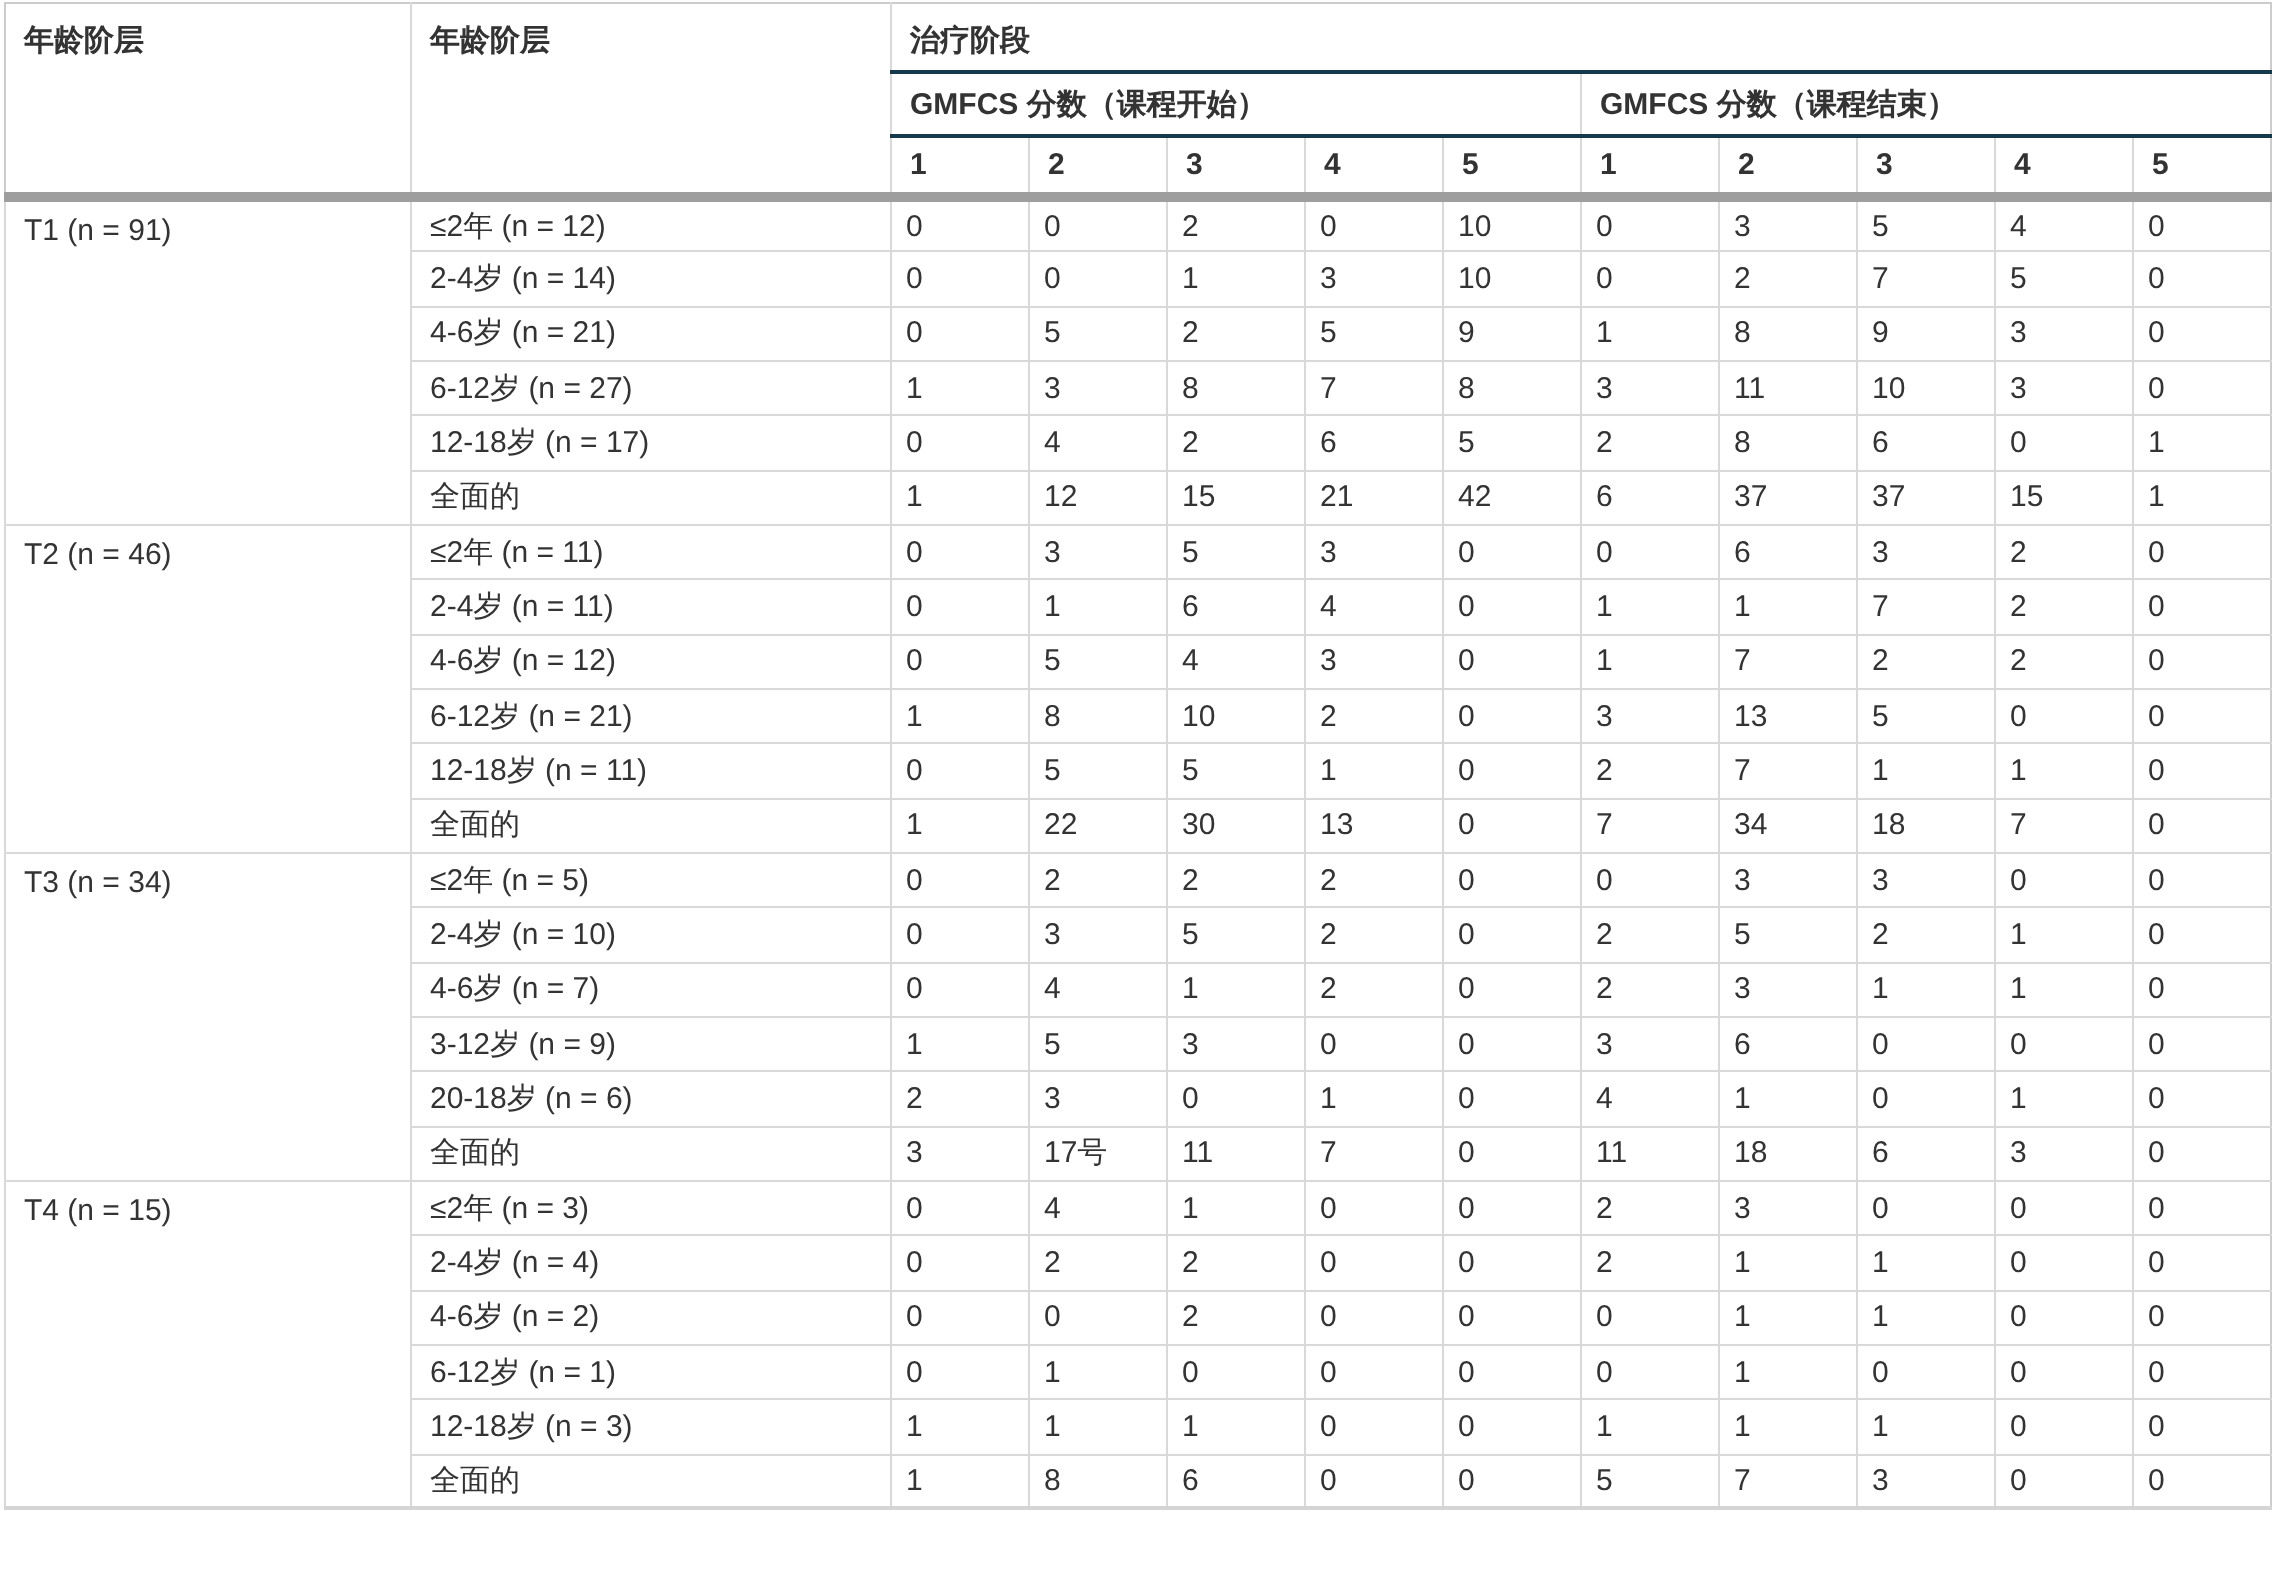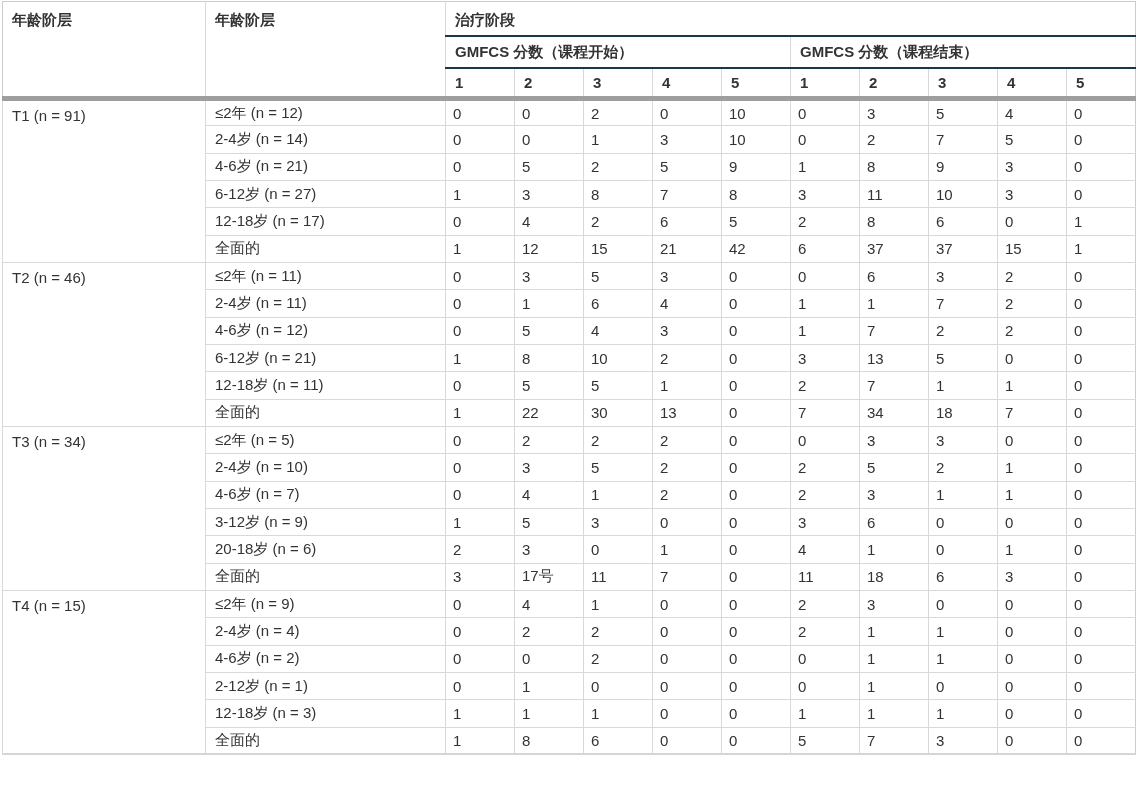--- a/index.html
+++ b/index.html
@@ -351,21 +351,21 @@
         <td class="val">7</td>
         <td class="val">0</td>
         <td class="val">11</td>
         <td class="val">18</td>
         <td class="val">6</td>
         <td class="val">3</td>
         <td class="val">0</td>
       </tr>
       <tr>
         <td rowspan="6" class="stage">T4 (n = 15)</td>
-        <td class="age">≤2年 (n = 9)</td>
+        <td class="age">≤2年 (n = 3)</td>
         <td class="val">0</td>
         <td class="val">4</td>
         <td class="val">1</td>
         <td class="val">0</td>
         <td class="val">0</td>
         <td class="val">2</td>
         <td class="val">3</td>
         <td class="val">0</td>
         <td class="val">0</td>
         <td class="val">0</td>
@@ -390,21 +390,21 @@
         <td class="val">2</td>
         <td class="val">0</td>
         <td class="val">0</td>
         <td class="val">0</td>
         <td class="val">1</td>
         <td class="val">1</td>
         <td class="val">0</td>
         <td class="val">0</td>
       </tr>
       <tr>
-        <td class="age">2-12岁 (n = 1)</td>
+        <td class="age">6-12岁 (n = 1)</td>
         <td class="val">0</td>
         <td class="val">1</td>
         <td class="val">0</td>
         <td class="val">0</td>
         <td class="val">0</td>
         <td class="val">0</td>
         <td class="val">1</td>
         <td class="val">0</td>
         <td class="val">0</td>
         <td class="val">0</td>

